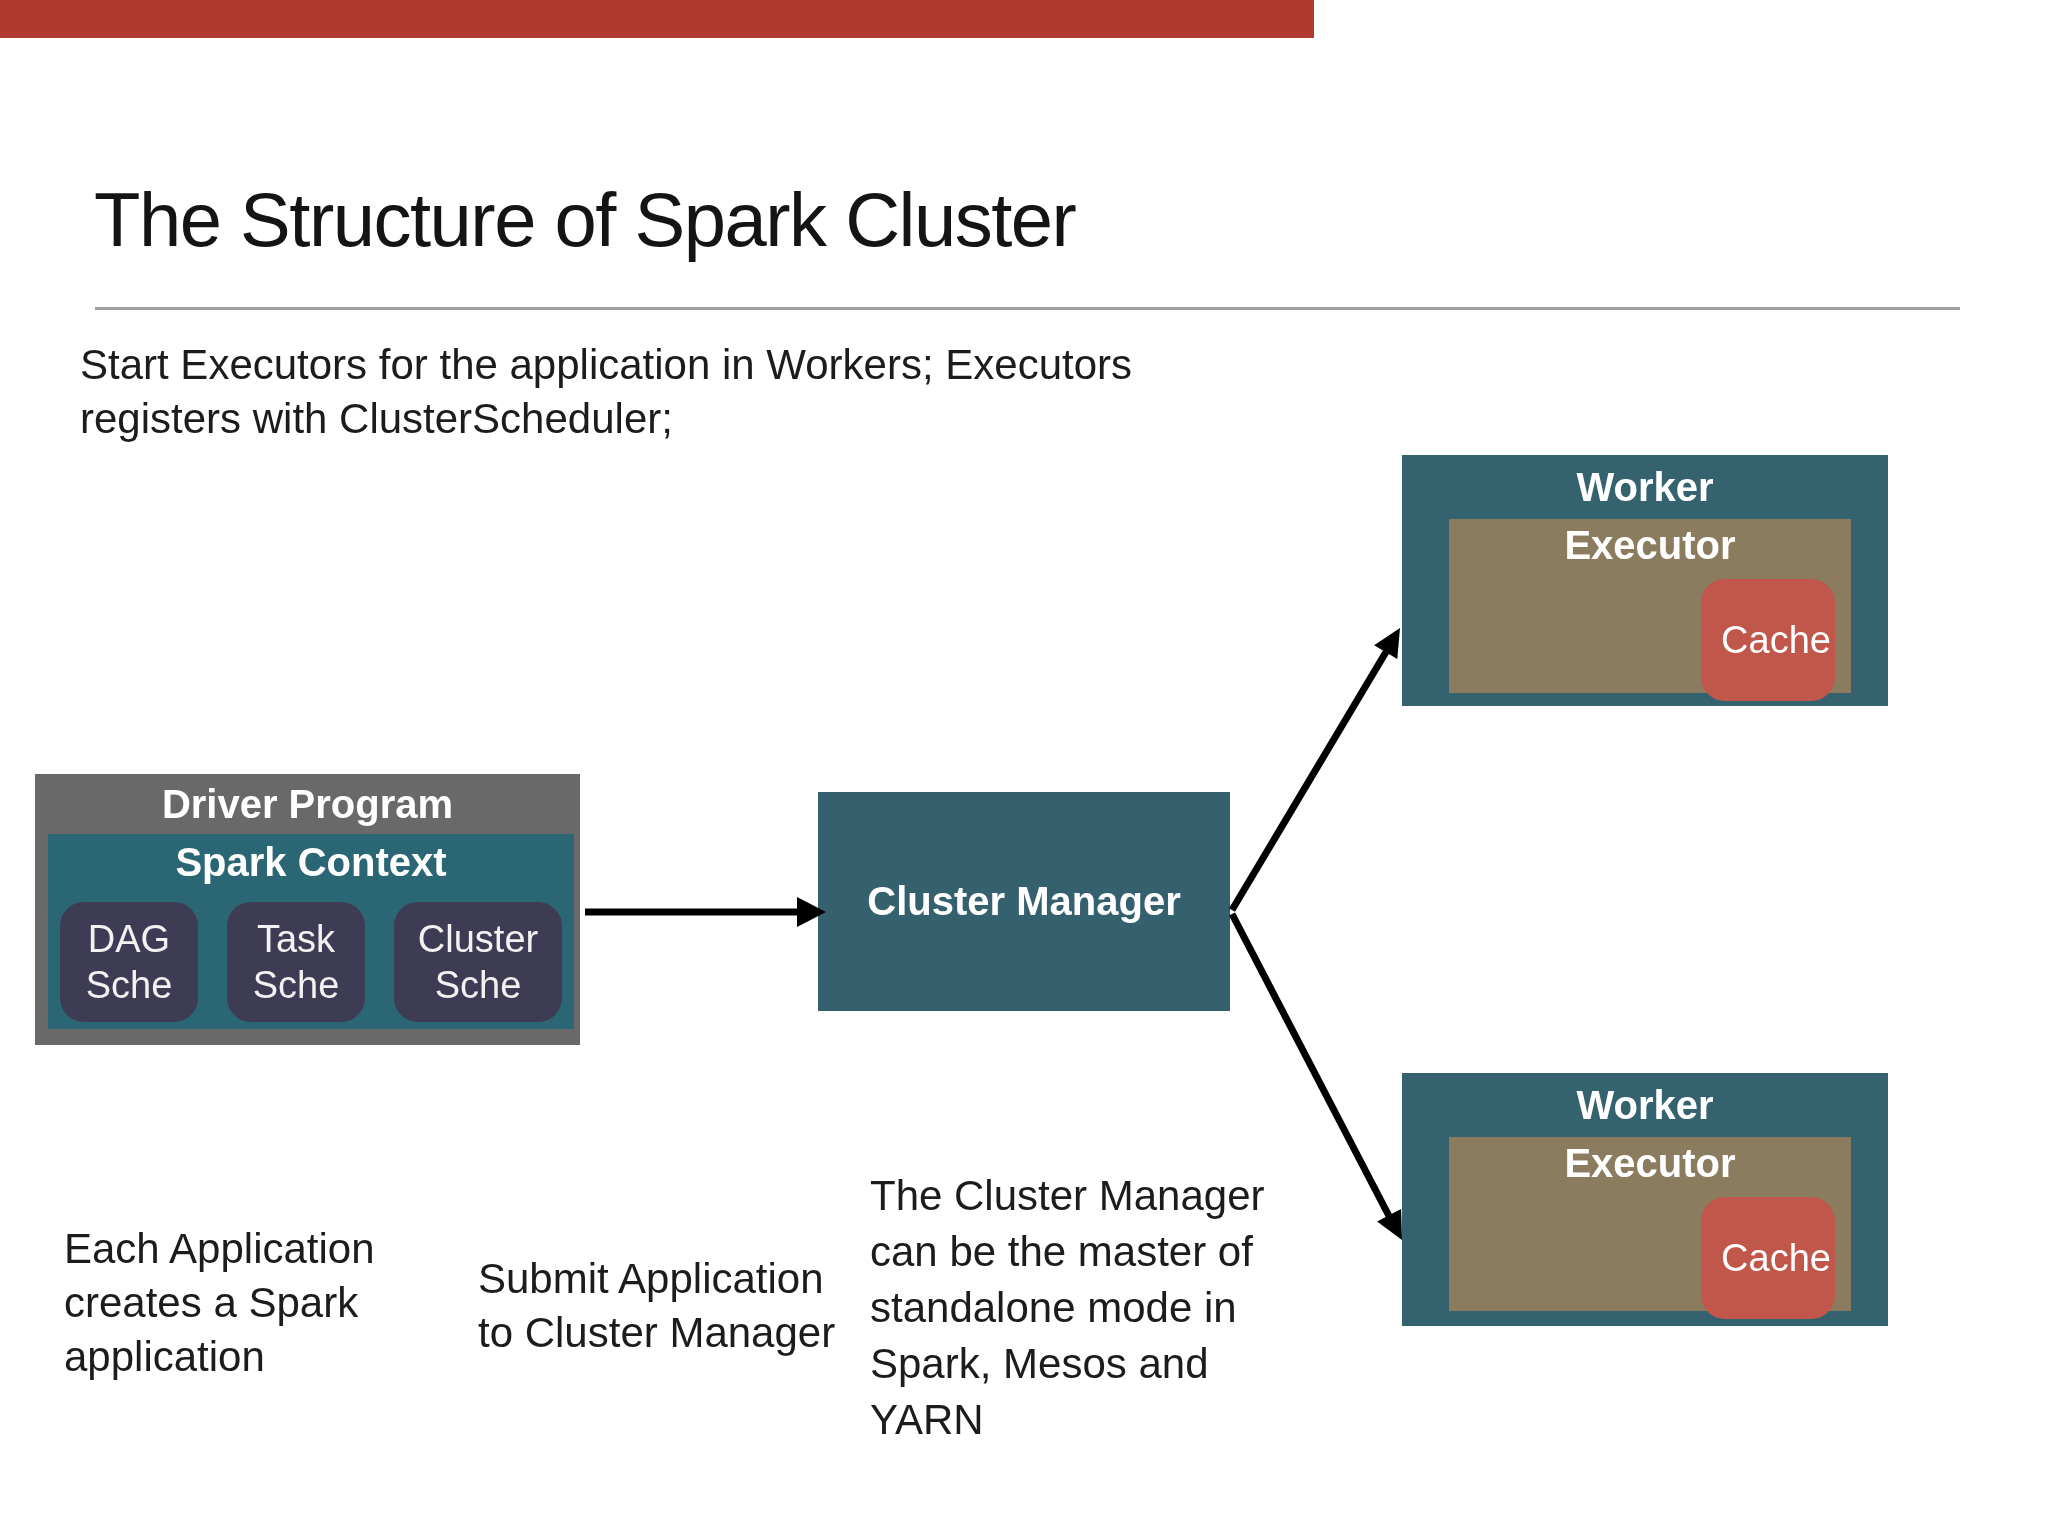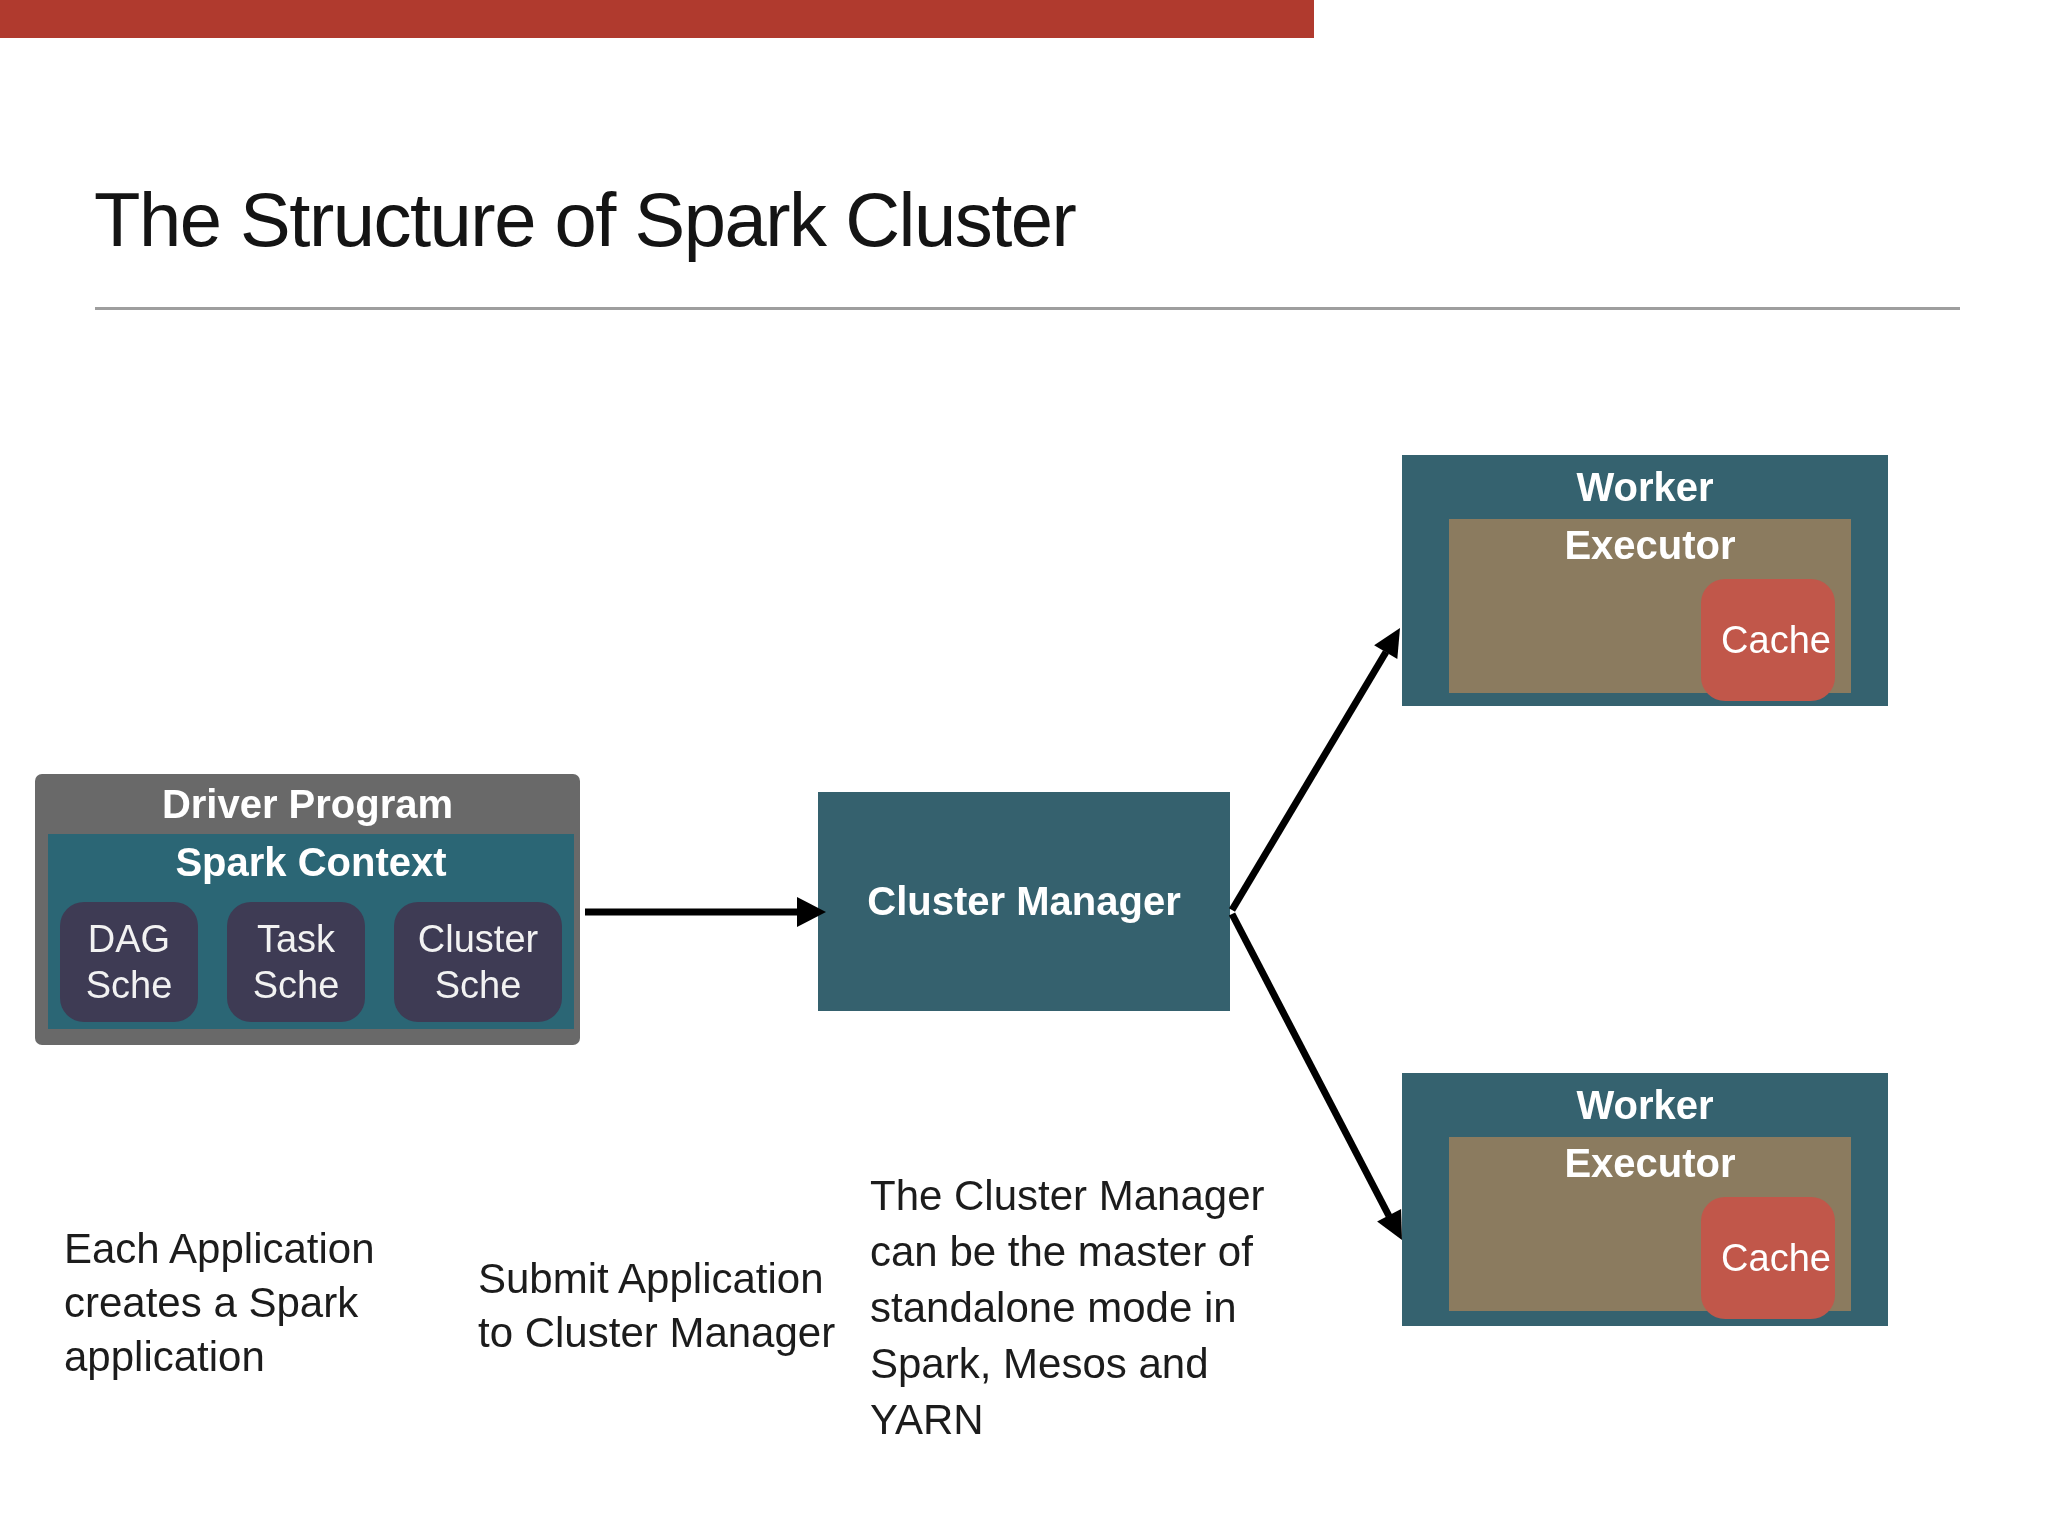--- a/index.html
+++ b/index.html
@@ -25,21 +25,21 @@
     color: #141414; white-space: nowrap;
   }
   .rule { left: 95px; top: 307px; width: 1865px; height: 3px; background: #9e9e9e; }
   .subtitle {
     left: 80px; top: 338px; width: 1180px;
     font-size: 42px; line-height: 54px; color: #1c1c1c;
     white-space: pre-line;
   }
 
   
-  .driver-box { left: 35px; top: 774px; width: 545px; height: 271px; background: #696969; border-radius: 7px; }
+  .driver-box { left: 35px; top: 774px; width: 545px; height: 271px; background: #696969; }
   .driver-label {
     left: 0; top: 8px; width: 100%;
     text-align: center; font-size: 40px; font-weight: 700; color: #ffffff;
   }
   .spark-context-box { left: 13px; top: 60px; width: 526px; height: 195px; background: #2b6675; }
   .spark-context-label {
     left: 0; top: 6px; width: 100%;
     text-align: center; font-size: 40px; font-weight: 700; color: #ffffff;
   }
   .sched-row {
@@ -96,20 +96,22 @@
 </style>
 </head>
 <body>
 
 <div class="stage">
 
   <div class="abs top-bar"></div>
 
   <div class="abs title">The Structure of Spark Cluster</div>
   <div class="abs rule"></div>
+  <div class="abs subtitle">Start Executors for the application in Workers; Executors
+registers with ClusterScheduler;</div>
 
   <div class="abs driver-box">
     <div class="abs driver-label">Driver Program</div>
     <div class="abs spark-context-box">
       <div class="abs spark-context-label">Spark Context</div>
       <div class="abs sched-row">
         <div class="sched-box sched-1">DAG
 Sche</div>
         <div class="sched-box sched-2">Task
 Sche</div>

